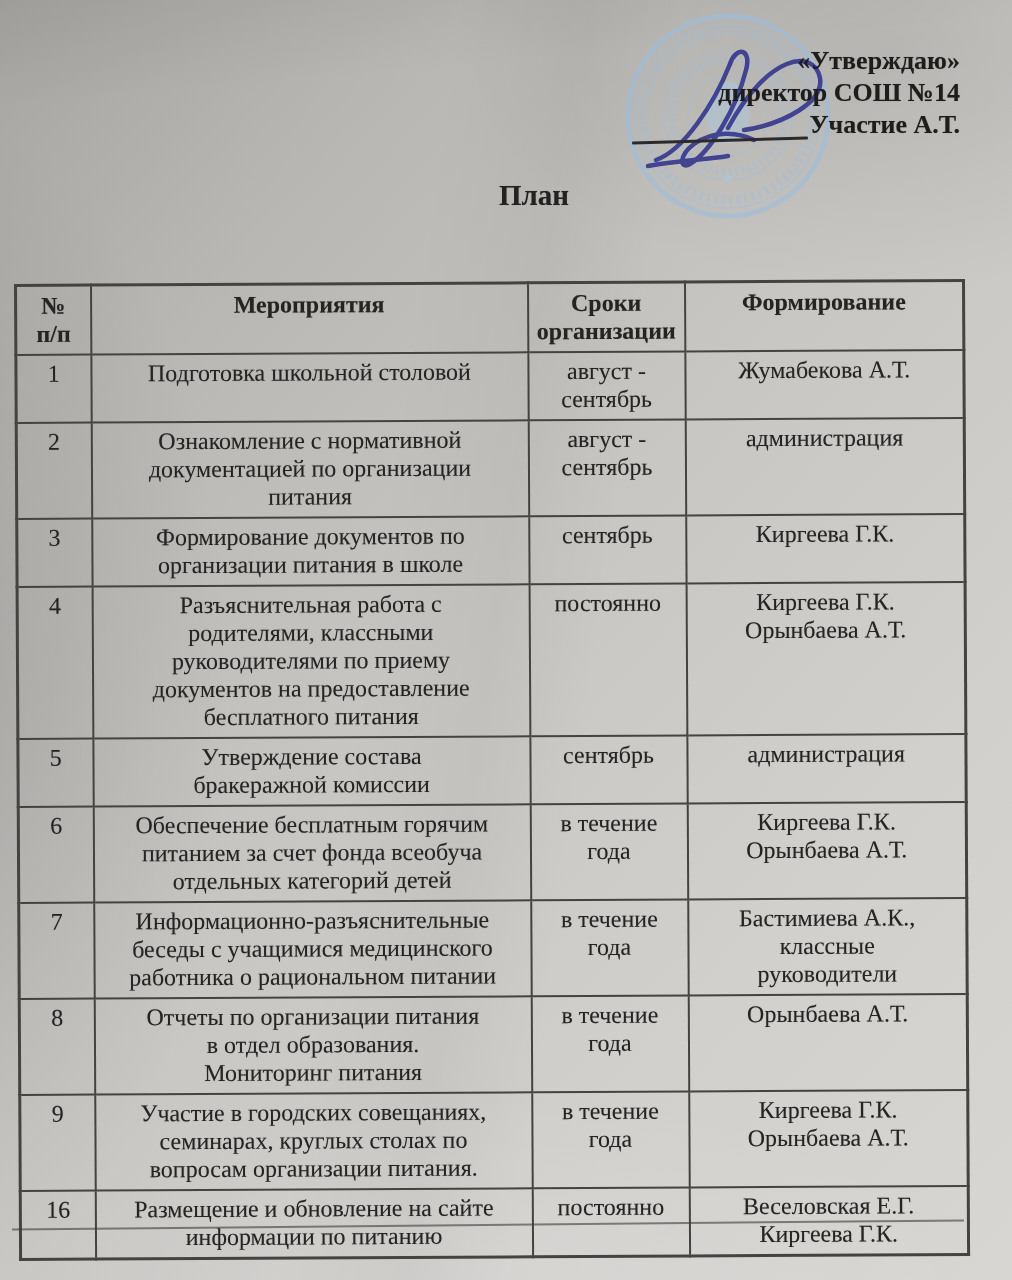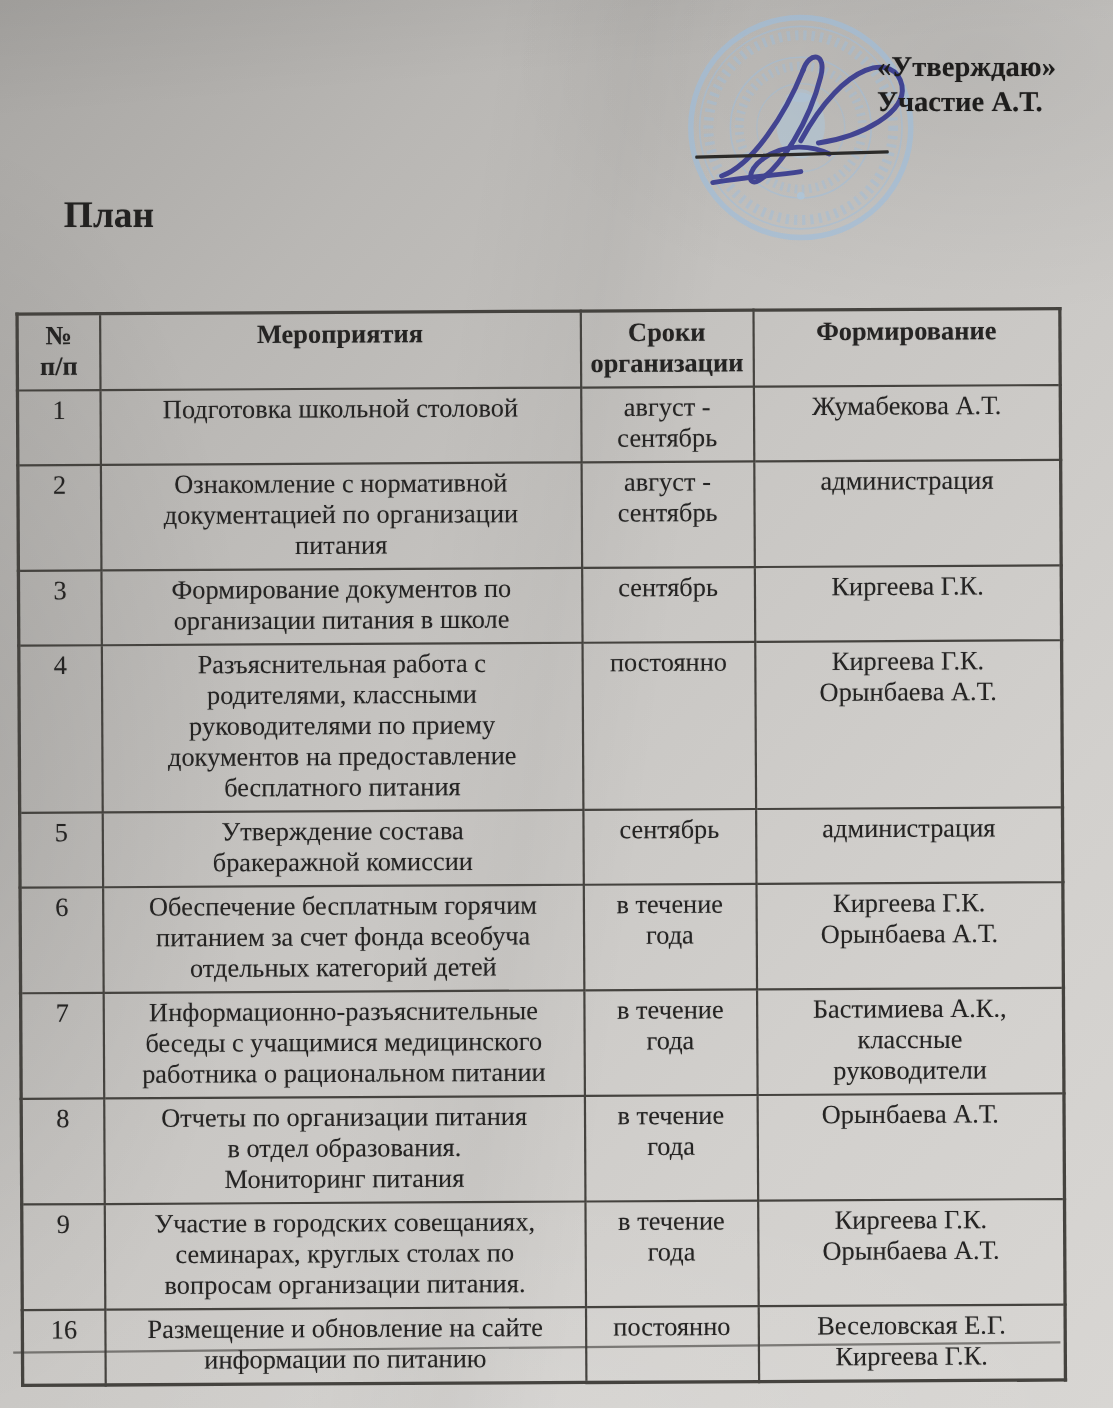--- a/index.html
+++ b/index.html
@@ -26,27 +26,27 @@
     opacity:0.82;filter:blur(0.4px);
   }
   .signature{
     position:absolute;left:642px;top:40px;width:210px;height:132px;
   }
   .sig-underline{
     position:absolute;left:632px;top:139px;width:176px;height:3px;
     background:#2c2b29;transform:rotate(-1.6deg);border-radius:1px;
   }
   .approval{
-    position:absolute;top:45px;right:52px;text-align:left;
+    position:absolute;top:45px;right:52px;text-align:right;
     color:#1e1d1c;font-weight:bold;font-size:26px;line-height:32px;
     text-shadow:0 0 1px rgba(30,30,30,0.35);
   }
   .doc-title{
-    position:absolute;top:179px;left:58px;width:952px;
-    color:#232221;font-weight:bold;font-size:34px;line-height:33px;
+    position:absolute;top:179px;left:58px;width:952px;text-align:center;
+    color:#232221;font-weight:bold;font-size:29px;line-height:33px;
     text-shadow:0 0 1px rgba(30,30,30,0.3);
   }
   table.plan{
     position:absolute;left:14px;top:284px;width:948px;
     border-collapse:collapse;table-layout:fixed;
     transform:rotate(-0.3deg);transform-origin:0 0;
   }
   table.plan col.w-num{width:75px;}
   table.plan col.w-act{width:437px;}
   table.plan col.w-term{width:157px;}
@@ -98,20 +98,21 @@
         <path d="M88,24 C 94,6 110,8 104,30 C 94,70 68,112 48,124 C 38,130 36,116 52,104 C 72,90 96,92 112,100"></path>
         <path d="M86,88 C 126,14 172,8 178,38 C 182,62 142,84 102,90"></path>
         <path d="M6,126 C 40,120 62,120 86,116"></path>
       </g>
     </svg>
   </div>
   <div class="sig-underline"></div>
 
   <div class="approval">
     <div>«Утверждаю»</div>
+    <div>директор СОШ №14</div>
     <div>Участие А.Т.</div>
   </div>
 
   <div class="doc-title">
     <div>План</div>
   </div>
 
   <table class="plan">
     <colgroup>
       <col class="w-num">

